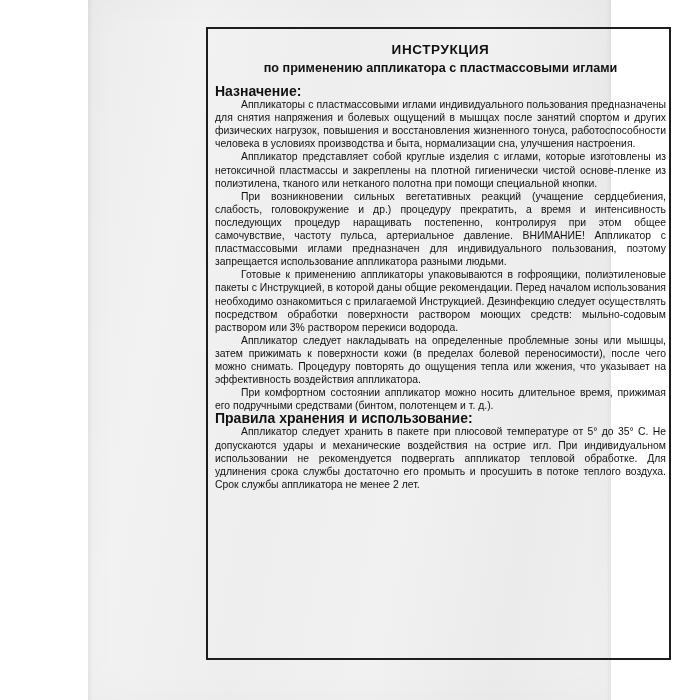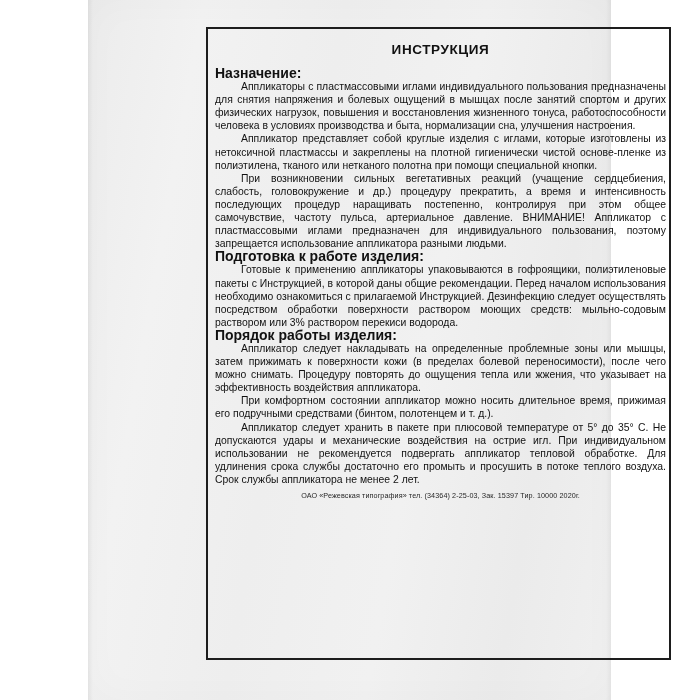--- a/index.html
+++ b/index.html
@@ -113,48 +113,47 @@
 </style>
 </head>
 <body>
 
 <div id="sheet">
   <div id="frame">
     <div id="content">
 
       <h1 class="doc-title">ИНСТРУКЦИЯ</h1>
 
+      <h2 class="doc-subtitle">по применению аппликатора с пластмассовыми иглами</h2>
 
       <div class="spacer-top"></div>
 
       <div>
         <p class="section-heading">Назначение:</p>
         <p class="para">Аппликаторы с пластмассовыми иглами индивидуального пользования предназначены для снятия напряжения и болевых ощущений в мышцах после занятий спортом и других физических нагрузок, повышения и восстановления жизненного тонуса, работоспособности человека в условиях производства и быта, нормализации сна, улучшения настроения.</p>
       </div>
 
       <div>
         <p class="para">Аппликатор представляет собой круглые изделия с иглами, которые изготовлены из нетоксичной пластмассы и закреплены на плотной гигиенически чистой основе-пленке из полиэтилена, тканого или нетканого полотна при помощи специальной кнопки.</p>
       </div>
 
       <div>
         <p class="para">При возникновении сильных вегетативных реакций (учащение сердцебиения, слабость, головокружение и др.) процедуру прекратить, а время и интенсивность последующих процедур наращивать постепенно, контролируя при этом общее самочувствие, частоту пульса, артериальное давление. ВНИМАНИЕ! Аппликатор с пластмассовыми иглами предназначен для индивидуального пользования, поэтому запрещается использование аппликатора разными людьми.</p>
       </div>
 
       <div>
-        <p class="section-heading">Подготовка к работе изделия:</p>
         <p class="para">Готовые к применению аппликаторы упаковываются в гофроящики, полиэтиленовые пакеты с Инструкцией, в которой даны общие рекомендации. Перед началом использования необходимо ознакомиться с прилагаемой Инструкцией. Дезинфекцию следует осуществлять посредством обработки поверхности раствором моющих средств: мыльно-содовым раствором или 3% раствором перекиси водорода.</p>
       </div>
 
       <div>
-        <p class="section-heading">Порядок работы изделия:</p>
         <p class="para">Аппликатор следует накладывать на определенные проблемные зоны или мышцы, затем прижимать к поверхности кожи (в пределах болевой переносимости), после чего можно снимать. Процедуру повторять до ощущения тепла или жжения, что указывает на эффективность воздействия аппликатора.</p>
         <p class="para">При комфортном состоянии аппликатор можно носить длительное время, прижимая его подручными средствами (бинтом, полотенцем и т. д.).</p>
       </div>
 
       <div>
+        <p class="section-heading">Правила хранения и использование:</p>
         <p class="para">Аппликатор следует хранить в пакете при плюсовой температуре от 5° до 35° С. Не допускаются удары и механические воздействия на острие игл. При индивидуальном использовании не рекомендуется подвергать аппликатор тепловой обработке. Для удлинения срока службы достаточно его промыть и просушить в потоке теплого воздуха. Срок службы аппликатора не менее 2 лет.</p>
       </div>
 
-      <p class="imprint">ОАО «Режевская типография» тел. (34364) 2-25-03, Зак. 15397 Тир. 10000 2020г.</p>
 
     </div>
   </div>
 </div>
 
 </body></html>

